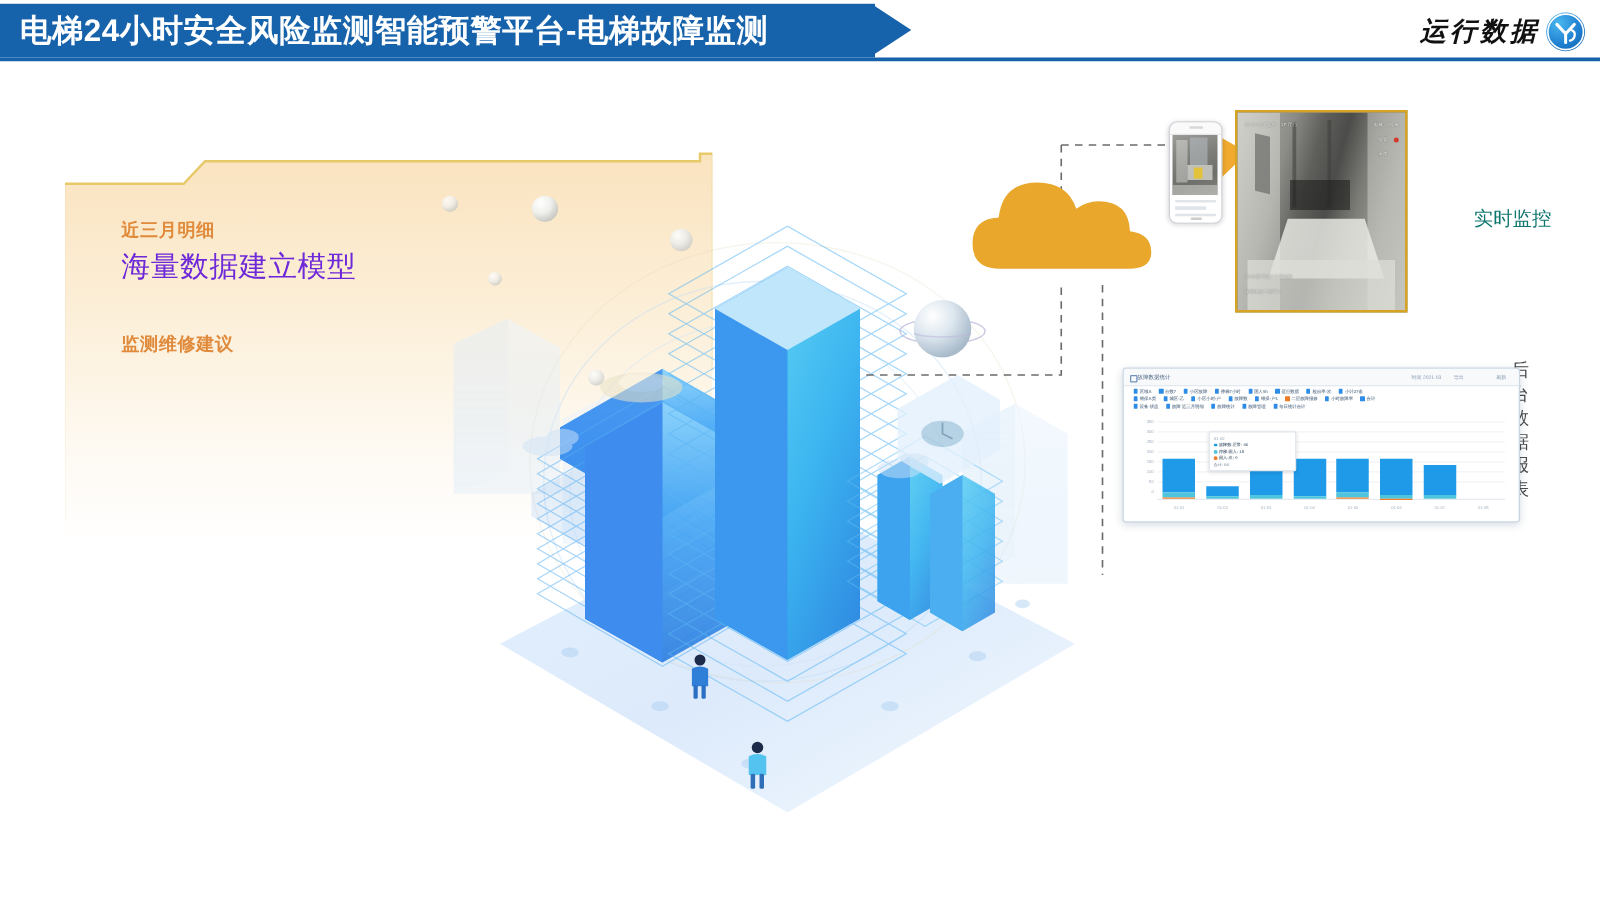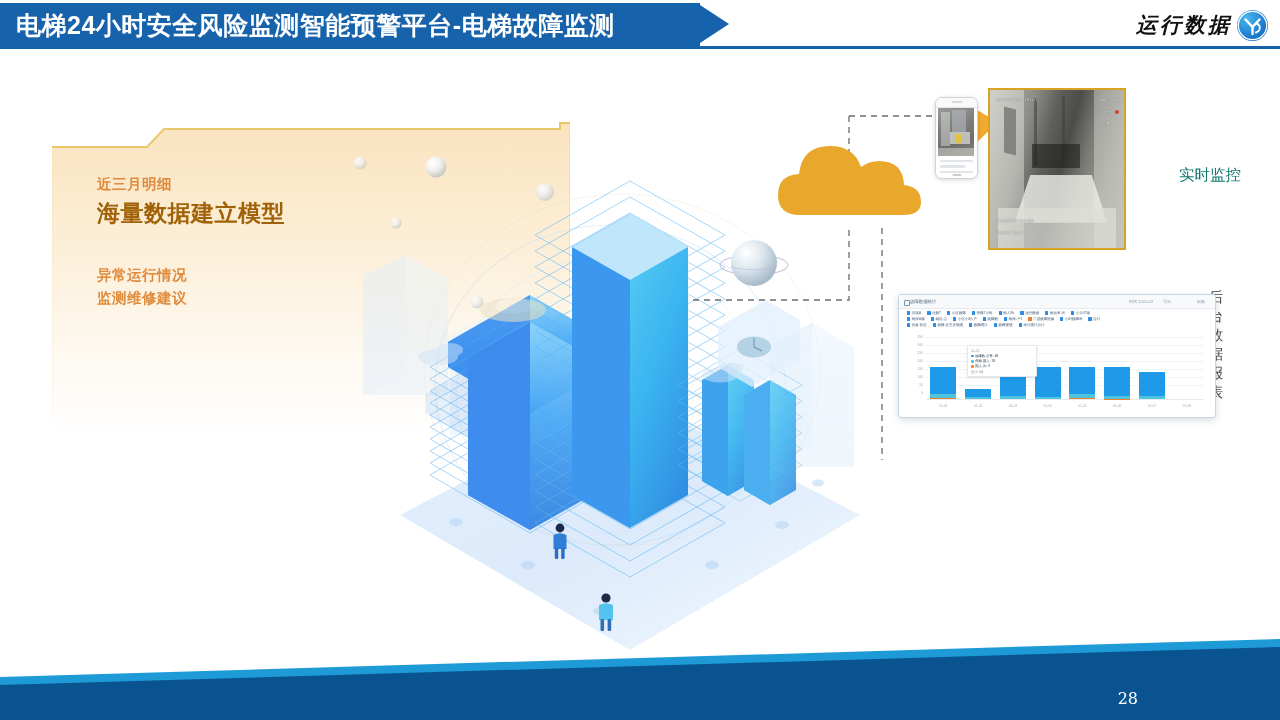--- a/index.html
+++ b/index.html
@@ -23,21 +23,21 @@
   .logo-mark{width:31px;height:31px;border-radius:50%;position:relative;
              background:radial-gradient(circle at 32% 28%,#49b7ef 0%,#1f7fd0 55%,#0d5fa8 100%);}
   .logo-mark svg{position:absolute;left:0;top:0;}
 
   
   .panel{position:absolute;left:52px;top:117px;width:518px;height:320px;}
   .panel svg{position:absolute;left:0;top:0;}
   .panel-body{position:absolute;left:0;top:0;width:518px;height:320px;}
   .bullets{position:absolute;left:45px;top:58px;width:420px;}
   .bk{font-size:14.5px;color:#E08A3C;font-weight:bold;letter-spacing:.5px;margin-bottom:4px;}
-  .bv{font-size:23px;color:#a16207;letter-spacing:.5px;margin-bottom:37px;font-weight:700;}
+  .bv{font-size:23px;color:#6d28d9;letter-spacing:.5px;margin-bottom:37px;font-weight:400;}
   .bv:last-child{margin-bottom:0;}
 
   
   .illus{position:absolute;left:330px;top:95px;width:600px;height:580px;}
   .illus svg{position:absolute;left:0;top:0;}
 
   
   .conn{position:absolute;left:330px;top:60px;width:950px;height:400px;pointer-events:none;}
   .lbl-rt{position:absolute;left:849px;top:105px;font-size:15.5px;color:#0f766e;white-space:nowrap;}
   .lbl-vert{position:absolute;left:876px;top:228px;width:20px;font-size:14.5px;color:#4a4a4a;
@@ -164,21 +164,20 @@
       <path d="M518 6 L518 180" stroke="#E8C96A" stroke-width="1.2" opacity=".55"></path>
       <path d="M0 30 L0 300" stroke="#E8C96A" stroke-width="1" opacity=".18"></path>
       <circle cx="493" cy="75" r="9" fill="url(#bub)" opacity=".88"></circle>
       <circle cx="425" cy="185" r="6.5" fill="url(#bub)" opacity=".8"></circle>
       <rect x="479" y="195" width="20" height="42" fill="none" stroke="#EBD077" stroke-width="1.2" opacity=".9"></rect>
     </svg>
     <div class="panel-body">
       <div class="bullets">
         <div class="bk">近三月明细</div>
         <div class="bv">海量数据建立模型</div>
-        <div class="bk">异常运行情况</div>
         <div class="bk">监测维修建议</div>
       </div>
     </div>
   </div>
 
   <div class="illus">
     <svg width="600" height="580" viewBox="0 0 600 580">
       <defs>
         <linearGradient id="gnd" x1="0" y1="0" x2="1" y2="1">
           <stop offset="0%" stop-color="#E3F0FD"></stop>
@@ -587,21 +586,14 @@
           </div>
         <div class="ti">
             <i style="background:#EF7F2A"></i>
             <b>困人-次: 0</b>
           </div>
         <div class="tf">合计: 64</div>
       </div>
     </div>
   </div>
 
-  <div class="footer">
-    <svg width="1280" height="95" viewBox="0 0 1280 95">
-      <path d="M0 52 L1280 14 L1280 26 L0 62 Z" fill="#1E9BD6"></path>
-      <path d="M0 60 L1280 22 L1280 95 L0 95 Z" fill="#0A5391"></path>
-    </svg>
-    <div class="pnum">28</div>
-  </div>
 
 </div>
 
 </body></html>

